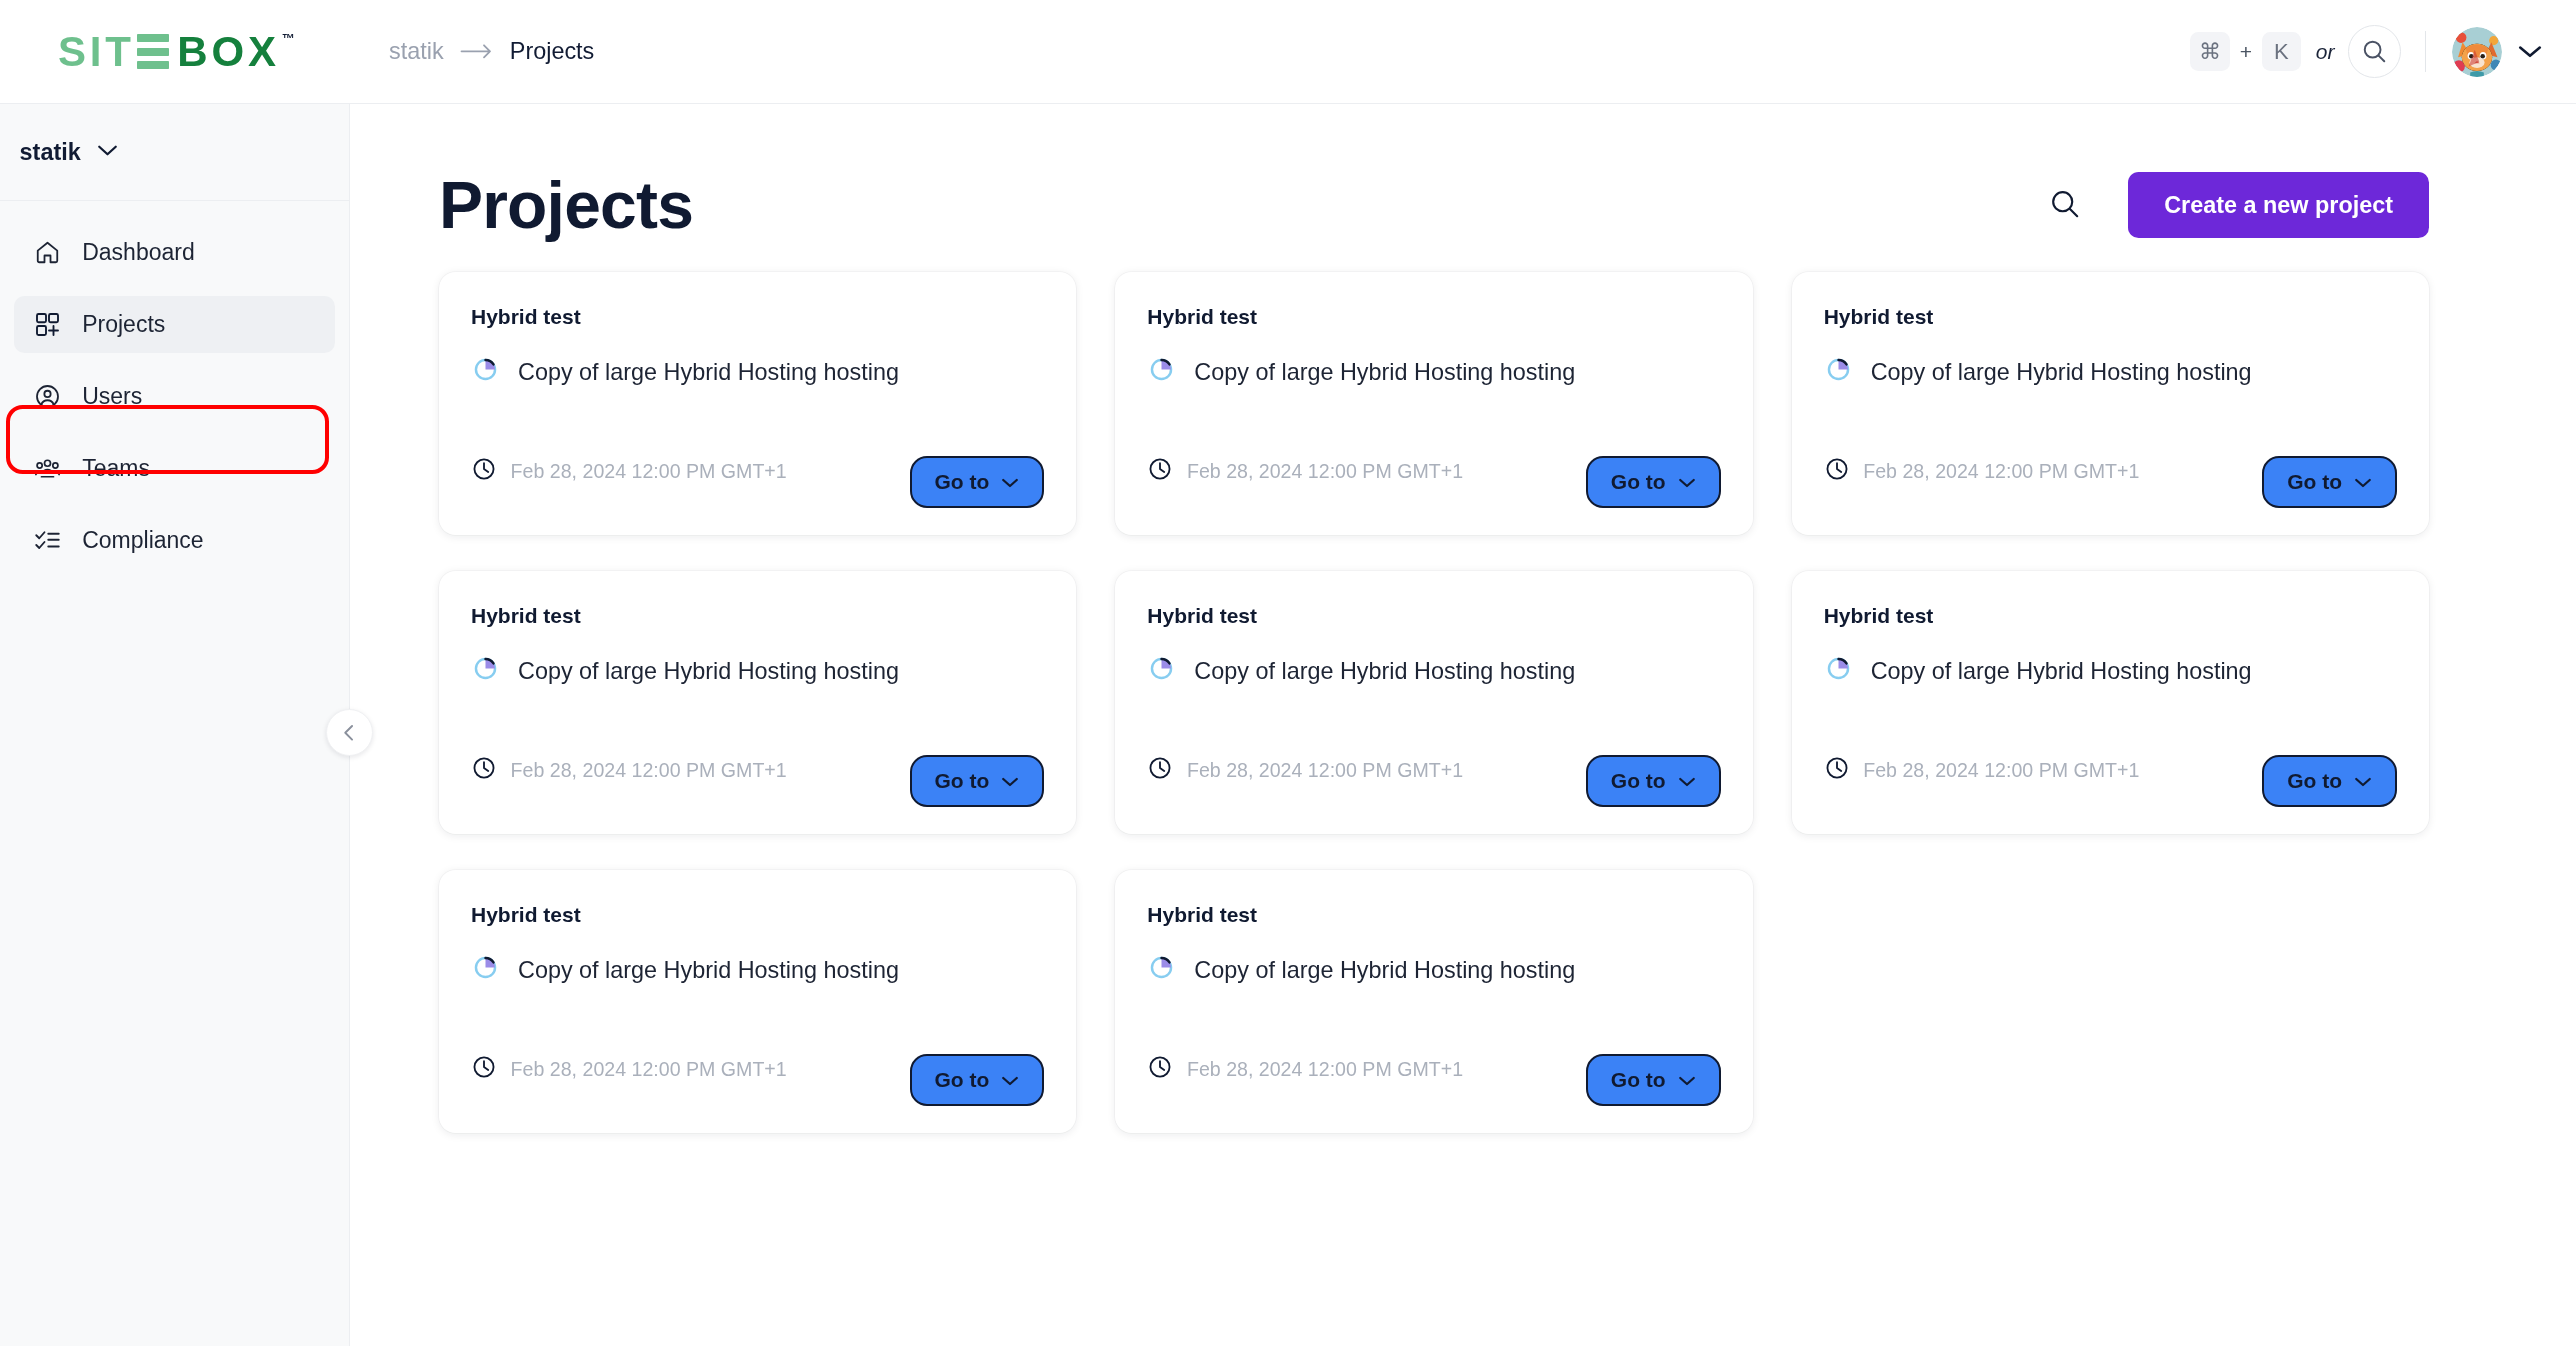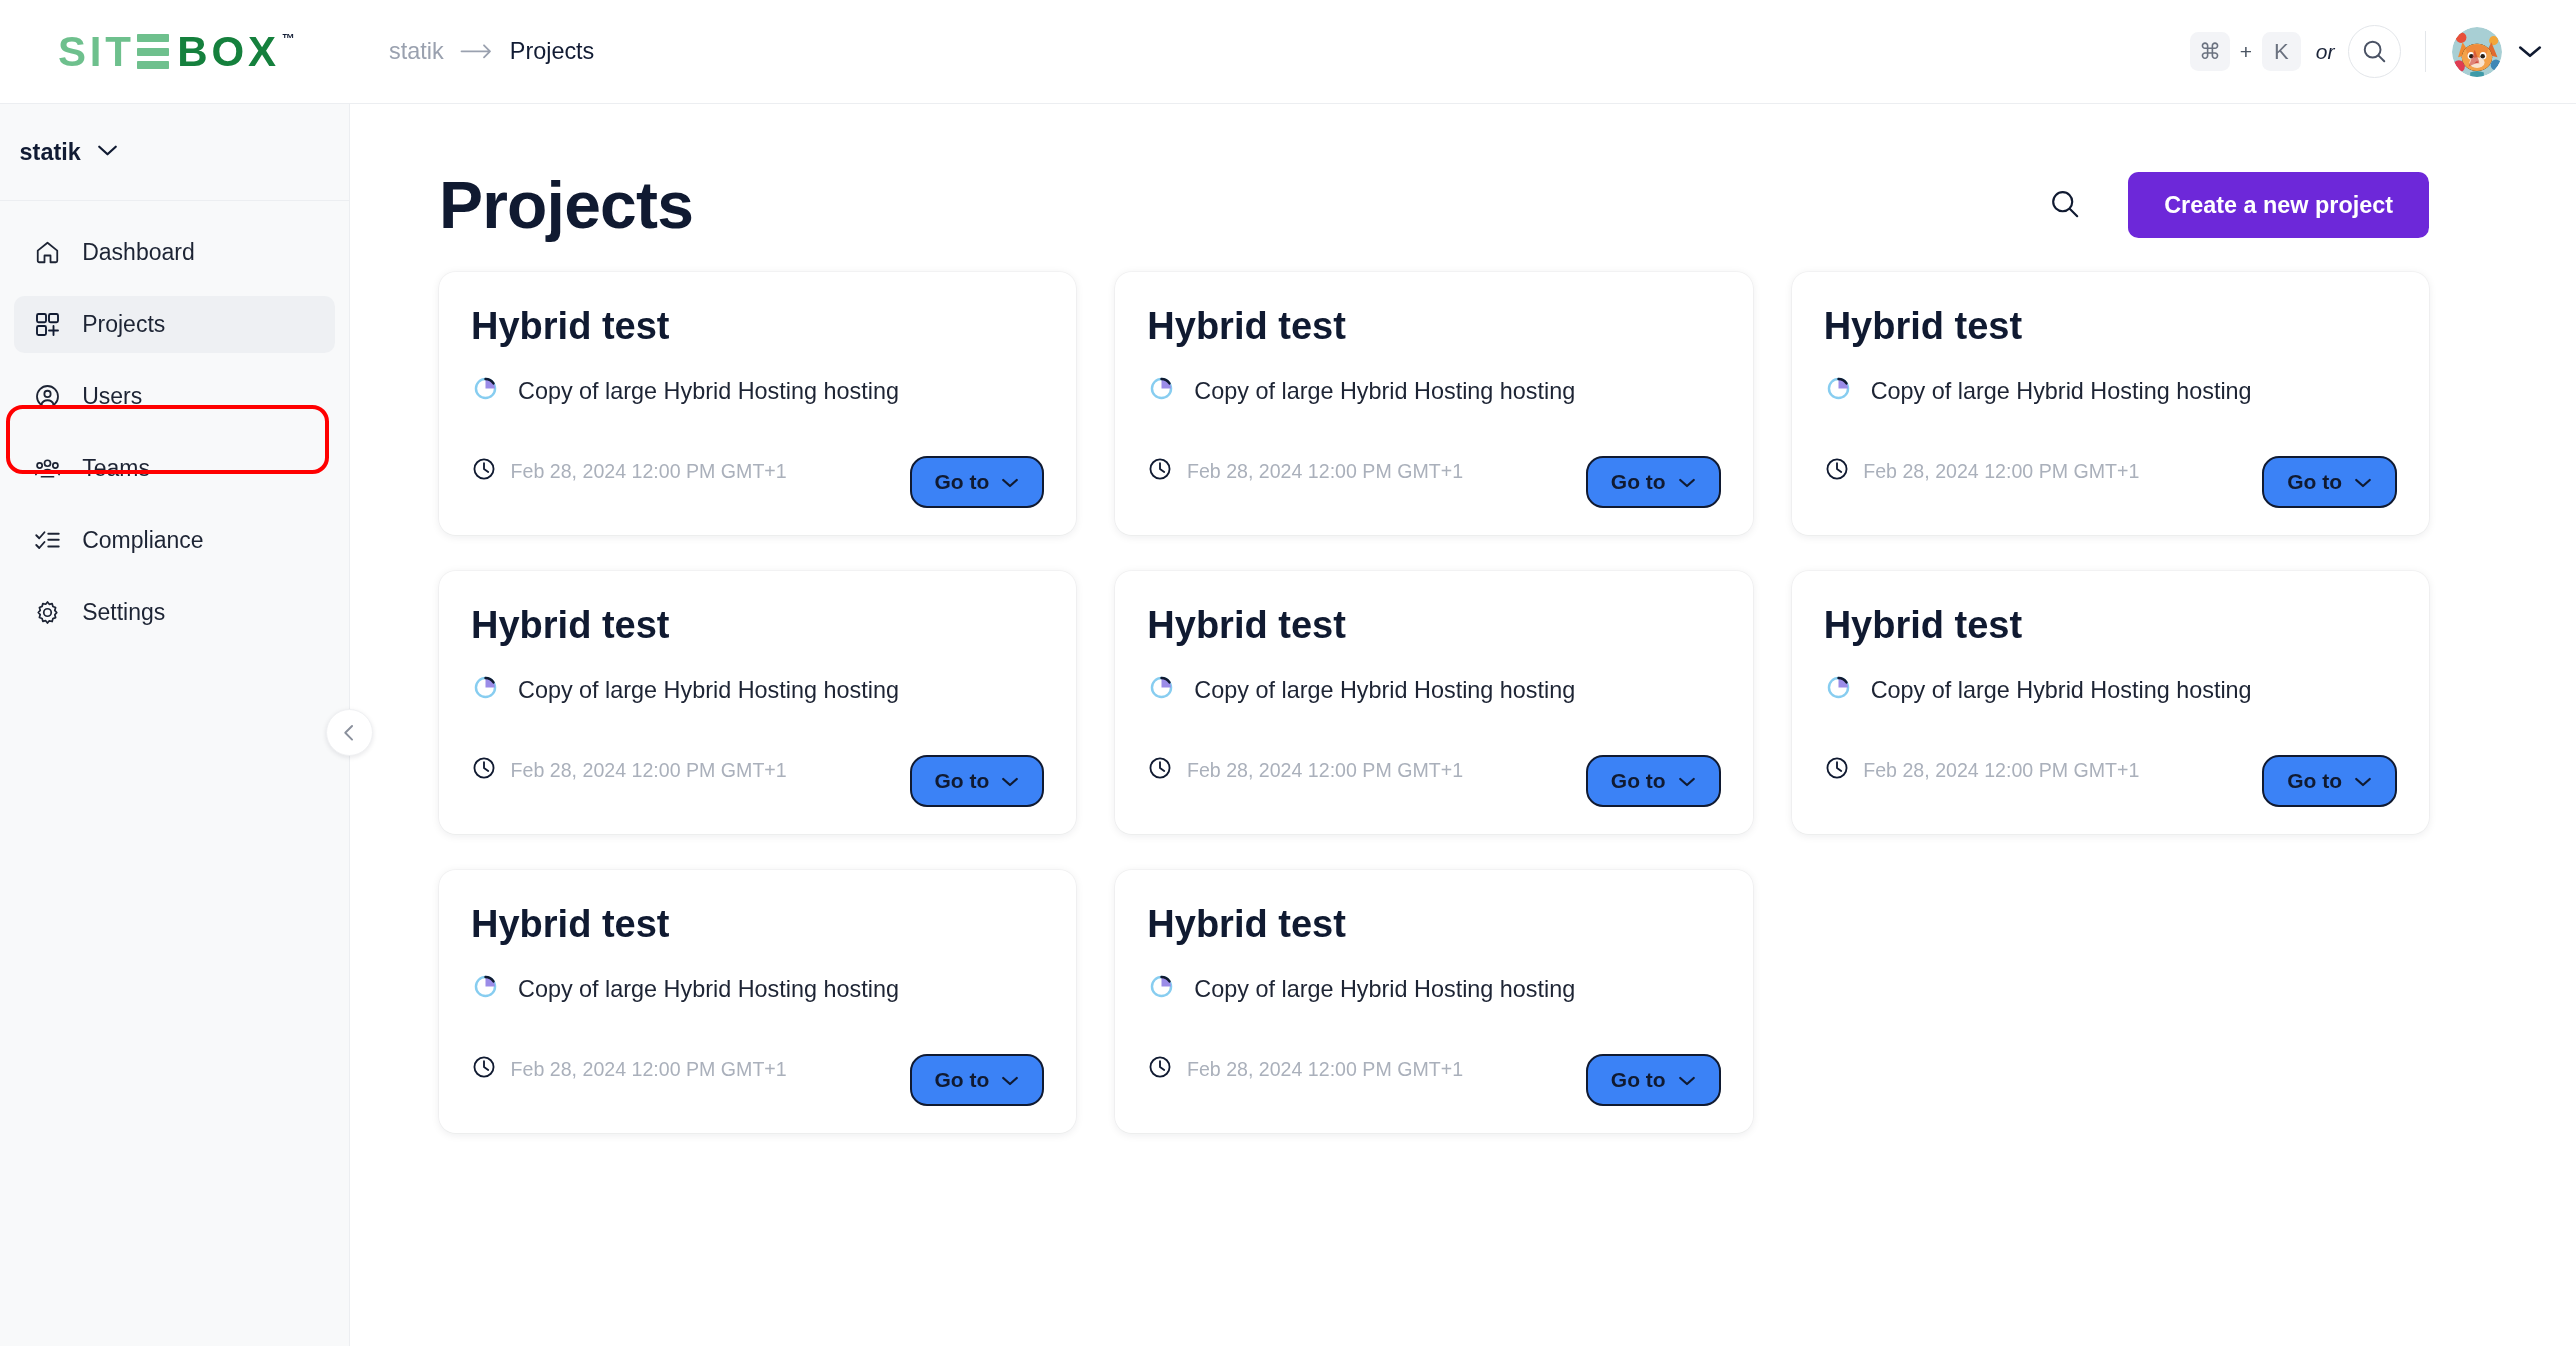--- a/index.html
+++ b/index.html
@@ -140,21 +140,21 @@
   }
   .card {
     background: #ffffff;
     border-radius: 16.6px;
     box-shadow: 0 1.5px 9px rgba(16,24,40,.08), 0 0 0 0.8px rgba(16,24,40,.035);
     height: 263px;
     padding: 33px 32px 27px 32px;
     display: flex; flex-direction: column;
   }
   .card.empty { box-shadow: none; background: transparent; }
-  .card-title { font-size: 38px; font-weight: 700; color: #101a31; }
+  .card-title { font-size: 21px; font-weight: 700; color: #101a31; }
   .card-sub {
     display: flex; align-items: center; gap: 18px;
     margin-top: 26px; font-size: 23.4px; color: #1d2434;
   }
   .card-foot {
     margin-top: auto; display: flex; align-items: flex-start;
   }
   .card-time { display: flex; align-items: center; gap: 13.6px; font-size: 19.6px; color: #aab0bb; }
   .btn-goto {
     margin-left: auto;
@@ -304,29 +304,20 @@
       <span class="nav-ico">
         <svg width="27" height="27" viewBox="0 0 36 36" fill="none">
           <path d="M3 11l4 4 7-8" stroke="#1d2434" stroke-width="2.5" stroke-linecap="round" stroke-linejoin="round"></path>
           <path d="M3 24l4 4 7-8" stroke="#1d2434" stroke-width="2.5" stroke-linecap="round" stroke-linejoin="round"></path>
           <path d="M19 9h14M19 17h14M19 26h14" stroke="#1d2434" stroke-width="2.5" stroke-linecap="round"></path>
         </svg>
       </span>
       <span>Compliance</span>
     </div>
 
-    <div class="nav-item">
-      <span class="nav-ico">
-        <svg width="27" height="27" viewBox="0 0 36 36" fill="none">
-          <path d="M18 4l2.4 3.1 3.8-.9 1 3.8 3.6 1.4-1.1 3.8 2.6 2.9-2.6 2.9 1.1 3.8-3.6 1.4-1 3.8-3.8-.9L18 32l-2.4-3.1-3.8.9-1-3.8-3.6-1.4 1.1-3.8L5.7 18l2.6-2.9-1.1-3.8 3.6-1.4 1-3.8 3.8.9L18 4z" stroke="#1d2434" stroke-width="2.3" stroke-linejoin="round"></path>
-          <circle cx="18" cy="18" r="5" stroke="#1d2434" stroke-width="2.3"></circle>
-        </svg>
-      </span>
-      <span>Settings</span>
-    </div>
 
   </div>
 
   <div class="redbox"></div>
 </div>
 
 <div class="collapse-btn">
   <svg width="19.6" height="19.6" viewBox="0 0 26 26" fill="none">
       <path d="M16 4L7 13l9 9" stroke="#8a909c" stroke-width="2.6" stroke-linecap="round" stroke-linejoin="round"></path>
     </svg>

